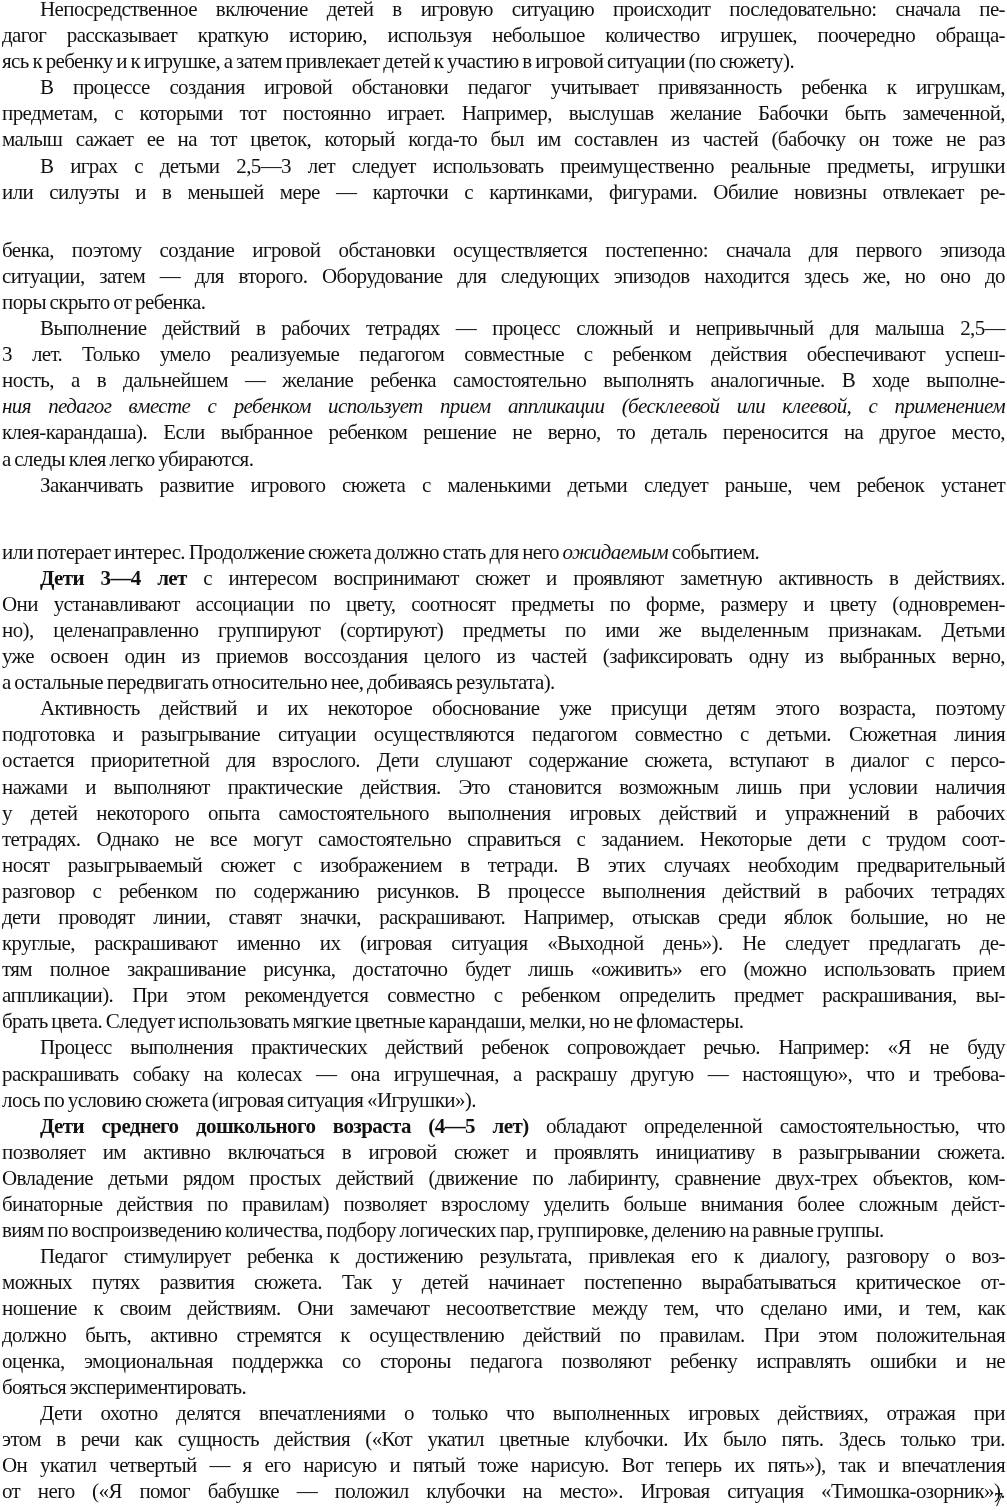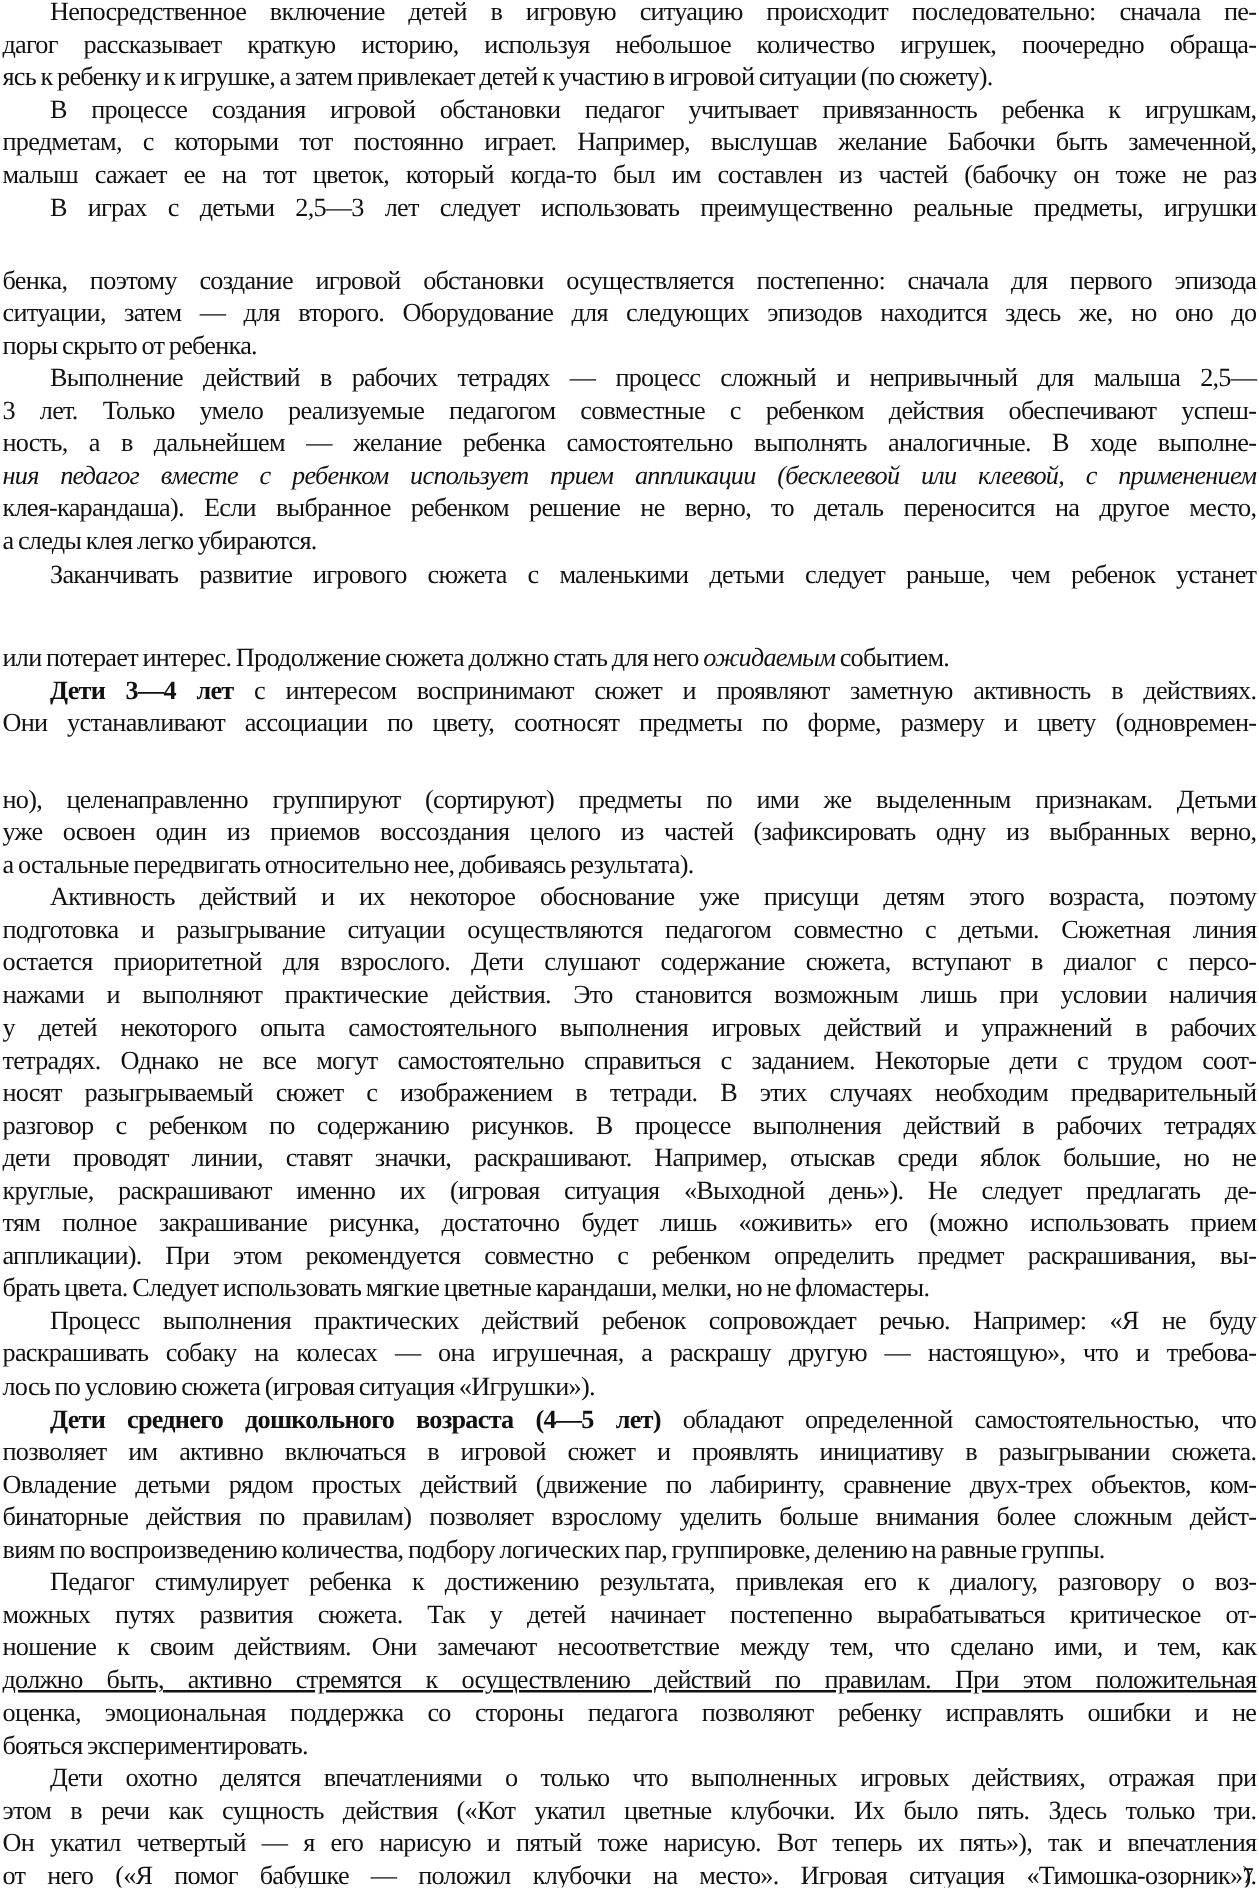--- a/index.html
+++ b/index.html
@@ -31,34 +31,35 @@
 <body>
 
 <div class="page" id="page">
     <div class="line indent" style="display: block; width: 1003px; box-sizing: border-box;"><span>Непосредственное включение детей в игровую ситуацию происходит последовательно: сначала пе-</span></div>
     <div class="line" style="display: block; width: 1003px; box-sizing: border-box;"><span>дагог рассказывает краткую историю, используя небольшое количество игрушек, поочередно обраща-</span></div>
     <div class="line last" style="display: block; width: 1003px; box-sizing: border-box;"><span>ясь к ребенку и к игрушке, а затем привлекает детей к участию в игровой ситуации (по сюжету).</span></div>
     <div class="line indent" style="display: block; width: 1003px; box-sizing: border-box;"><span>В процессе создания игровой обстановки педагог учитывает привязанность ребенка к игрушкам,</span></div>
     <div class="line" style="display: block; width: 1003px; box-sizing: border-box;"><span>предметам, с которыми тот постоянно играет. Например, выслушав желание Бабочки быть замеченной,</span></div>
     <div class="line" style="display: block; width: 1003px; box-sizing: border-box;"><span>малыш сажает ее на тот цветок, который когда-то был им составлен из частей (бабочку он тоже не раз</span></div>
     <div class="line indent" style="display: block; width: 1003px; box-sizing: border-box;"><span>В играх с детьми 2,5—3 лет следует использовать преимущественно реальные предметы, игрушки</span></div>
+    <div class="line" style="display: block; width: 1003px; box-sizing: border-box;"><span>или силуэты и в меньшей мере — карточки с картинками, фигурами. Обилие новизны отвлекает ре-</span></div>
     <div class="line" style="display: block; width: 1003px; box-sizing: border-box; margin-top: 32px;"><span>бенка, поэтому создание игровой обстановки осуществляется постепенно: сначала для первого эпизода</span></div>
     <div class="line" style="display: block; width: 1003px; box-sizing: border-box;"><span>ситуации, затем — для второго. Оборудование для следующих эпизодов находится здесь же, но оно до</span></div>
     <div class="line last" style="display: block; width: 1003px; box-sizing: border-box;"><span>поры скрыто от ребенка.</span></div>
     <div class="line indent" style="display: block; width: 1003px; box-sizing: border-box;"><span>Выполнение действий в рабочих тетрадях — процесс сложный и непривычный для малыша 2,5—</span></div>
     <div class="line" style="display: block; width: 1003px; box-sizing: border-box;"><span>3 лет. Только умело реализуемые педагогом совместные с ребенком действия обеспечивают успеш-</span></div>
     <div class="line" style="display: block; width: 1003px; box-sizing: border-box;"><span>ность, а в дальнейшем — желание ребенка самостоятельно выполнять аналогичные. В ходе выполне-</span></div>
     <div class="line" style="display: block; width: 1003px; box-sizing: border-box; font-style: italic;"><span>ния педагог вместе с ребенком использует прием аппликации (бесклеевой или клеевой, с применением</span></div>
     <div class="line" style="display: block; width: 1003px; box-sizing: border-box;"><span>клея-карандаша). Если выбранное ребенком решение не верно, то деталь переносится на другое место,</span></div>
     <div class="line last" style="display: block; width: 1003px; box-sizing: border-box;"><span>а следы клея легко убираются.</span></div>
     <div class="line indent" style="display: block; width: 1003px; box-sizing: border-box;"><span>Заканчивать развитие игрового сюжета с маленькими детьми следует раньше, чем ребенок устанет</span></div>
     <div class="line last" style="display: block; width: 1003px; box-sizing: border-box; margin-top: 41px;"><span>или потерает интерес. Продолжение сюжета должно стать для него </span><span class="i">ожидаемым</span><span> событием.</span></div>
     <div class="line indent" style="display: block; width: 1003px; box-sizing: border-box;"><span class="b">Дети 3—4 лет</span><span> с интересом воспринимают сюжет и проявляют заметную активность в действиях.</span></div>
     <div class="line" style="display: block; width: 1003px; box-sizing: border-box;"><span>Они устанавливают ассоциации по цвету, соотносят предметы по форме, размеру и цвету (одновремен-</span></div>
-    <div class="line" style="display: block; width: 1003px; box-sizing: border-box; margin-top: 35px;"><span>но), целенаправленно группируют (сортируют) предметы по ими же выделенным признакам. Детьми</span></div>
+    <div class="line" style="display: block; width: 1003px; box-sizing: border-box;"><span>но), целенаправленно группируют (сортируют) предметы по ими же выделенным признакам. Детьми</span></div>
     <div class="line" style="display: block; width: 1003px; box-sizing: border-box;"><span>уже освоен один из приемов воссоздания целого из частей (зафиксировать одну из выбранных верно,</span></div>
     <div class="line last" style="display: block; width: 1003px; box-sizing: border-box;"><span>а остальные передвигать относительно нее, добиваясь результата).</span></div>
     <div class="line indent" style="display: block; width: 1003px; box-sizing: border-box;"><span>Активность действий и их некоторое обоснование уже присущи детям этого возраста, поэтому</span></div>
     <div class="line" style="display: block; width: 1003px; box-sizing: border-box;"><span>подготовка и разыгрывание ситуации осуществляются педагогом совместно с детьми. Сюжетная линия</span></div>
     <div class="line" style="display: block; width: 1003px; box-sizing: border-box;"><span>остается приоритетной для взрослого. Дети слушают содержание сюжета, вступают в диалог с персо-</span></div>
     <div class="line" style="display: block; width: 1003px; box-sizing: border-box;"><span>нажами и выполняют практические действия. Это становится возможным лишь при условии наличия</span></div>
     <div class="line" style="display: block; width: 1003px; box-sizing: border-box;"><span>у детей некоторого опыта самостоятельного выполнения игровых действий и упражнений в рабочих</span></div>
     <div class="line" style="display: block; width: 1003px; box-sizing: border-box;"><span>тетрадях. Однако не все могут самостоятельно справиться с заданием. Некоторые дети с трудом соот-</span></div>
     <div class="line" style="display: block; width: 1003px; box-sizing: border-box;"><span>носят разыгрываемый сюжет с изображением в тетради. В этих случаях необходим предварительный</span></div>
     <div class="line" style="display: block; width: 1003px; box-sizing: border-box;"><span>разговор с ребенком по содержанию рисунков. В процессе выполнения действий в рабочих тетрадях</span></div>
@@ -71,21 +72,21 @@
     <div class="line" style="display: block; width: 1003px; box-sizing: border-box;"><span>раскрашивать собаку на колесах — она игрушечная, а раскрашу другую — настоящую», что и требова-</span></div>
     <div class="line last" style="display: block; width: 1003px; box-sizing: border-box;"><span>лось по условию сюжета (игровая ситуация «Игрушки»).</span></div>
     <div class="line indent" style="display: block; width: 1003px; box-sizing: border-box;"><span class="b">Дети среднего дошкольного возраста (4—5 лет)</span><span> обладают определенной самостоятельностью, что</span></div>
     <div class="line" style="display: block; width: 1003px; box-sizing: border-box;"><span>позволяет им активно включаться в игровой сюжет и проявлять инициативу в разыгрывании сюжета.</span></div>
     <div class="line" style="display: block; width: 1003px; box-sizing: border-box;"><span>Овладение детьми рядом простых действий (движение по лабиринту, сравнение двух-трех объектов, ком-</span></div>
     <div class="line" style="display: block; width: 1003px; box-sizing: border-box;"><span>бинаторные действия по правилам) позволяет взрослому уделить больше внимания более сложным дейст-</span></div>
     <div class="line last" style="display: block; width: 1003px; box-sizing: border-box;"><span>виям по воспроизведению количества, подбору логических пар, группировке, делению на равные группы.</span></div>
     <div class="line indent" style="display: block; width: 1003px; box-sizing: border-box;"><span>Педагог стимулирует ребенка к достижению результата, привлекая его к диалогу, разговору о воз-</span></div>
     <div class="line" style="display: block; width: 1003px; box-sizing: border-box;"><span>можных путях развития сюжета. Так у детей начинает постепенно вырабатываться критическое от-</span></div>
     <div class="line" style="display: block; width: 1003px; box-sizing: border-box;"><span>ношение к своим действиям. Они замечают несоответствие между тем, что сделано ими, и тем, как</span></div>
-    <div class="line" style="display: block; width: 1003px; box-sizing: border-box; text-decoration: underline;"><span>должно быть, активно стремятся к осуществлению действий по правилам. При этом положительная</span></div>
+    <div class="line" style="display: block; width: 1003px; box-sizing: border-box;"><span>должно быть, активно стремятся к осуществлению действий по правилам. При этом положительная</span></div>
     <div class="line" style="display: block; width: 1003px; box-sizing: border-box;"><span>оценка, эмоциональная поддержка со стороны педагога позволяют ребенку исправлять ошибки и не</span></div>
     <div class="line last" style="display: block; width: 1003px; box-sizing: border-box;"><span>бояться экспериментировать.</span></div>
     <div class="line indent" style="display: block; width: 1003px; box-sizing: border-box;"><span>Дети охотно делятся впечатлениями о только что выполненных игровых действиях, отражая при</span></div>
     <div class="line" style="display: block; width: 1003px; box-sizing: border-box;"><span>этом в речи как сущность действия («Кот укатил цветные клубочки. Их было пять. Здесь только три.</span></div>
     <div class="line" style="display: block; width: 1003px; box-sizing: border-box;"><span>Он укатил четвертый — я его нарисую и пятый тоже нарисую. Вот теперь их пять»), так и впечатления</span></div>
     <div class="line" style="display: block; width: 1003px; box-sizing: border-box;"><span>от него («Я помог бабушке — положил клубочки на место». Игровая ситуация «Тимошка-озорник»).</span></div>
   </div>
 <div class="pagenum">7</div>
 
 </body></html>

